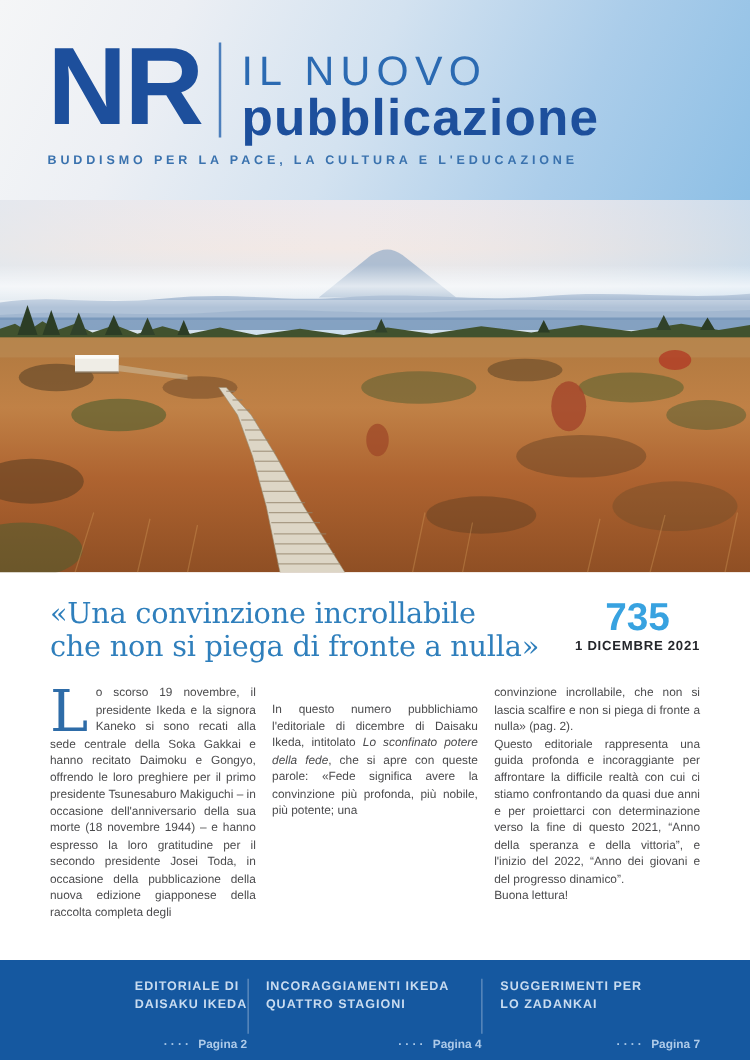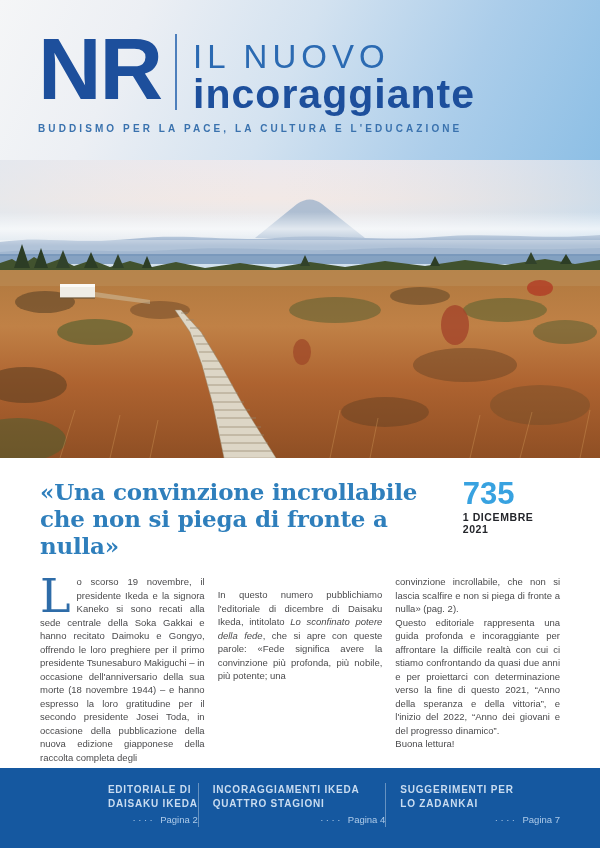--- a/index.html
+++ b/index.html
@@ -33,24 +33,24 @@
   }
 
   
   .photo { height:298px; flex:0 0 298px; position:relative; overflow:hidden; }
   .photo svg { display:block; width:600px; height:298px; }
 
   
   .content { flex:1 1 auto; padding:20px 40px 0 40px; background:#ffffff; }
   .headline-row { display:flex; justify-content:space-between; align-items:flex-start; }
   .headline {
-    font-family:"DejaVu Serif", serif; font-weight:700;
+    font-family:"DejaVu Serif", serif; font-weight:400;
     font-size:23px; line-height:27px; color:#2f7fbc; letter-spacing:-0.2px;
   }
-  .issue-block { text-align:left; padding-top:1px; }
+  .issue-block { text-align:center; padding-top:1px; }
   .issue-number { font-size:31px; line-height:30px; font-weight:800; color:#38a2e0; }
   .issue-date { font-size:10.5px; font-weight:700; letter-spacing:0.6px; color:#24262b; margin-top:2px; }
 
   
   .columns { display:grid; grid-template-columns:1fr 1fr 1fr; column-gap:13px; margin-top:16px; }
   .col {
     font-size:9.5px; line-height:13.5px; color:#4b4b4d;
     text-align:justify; text-justify:inter-word; hyphens:manual;
   }
   .col p + p { margin-top:0; }
@@ -69,36 +69,36 @@
   }
   .toc-item { display:flex; flex-direction:column; }
   .toc-item-1 { width:157px;align-items:flex-end; }
   .toc-item-2 { width:188px; padding-left:14px; }
   .toc-item-3 { width:175px; padding-left:14px; }
   .toc-sep { width:1px; height:44px; background:rgba(255,255,255,0.35); }
   .toc-title {
     font-size:10px; line-height:13.5px; font-weight:700; letter-spacing:0.8px; color:#c9dcf0;
   }
   .toc-page {
-    margin-top:4px; text-align:right; font-size:9.5px; font-weight:400; color:#aecbe9;
+    margin-top:20px; text-align:right; font-size:9.5px; font-weight:700; color:#aecbe9;
   }
   .toc-dots { letter-spacing:2.5px; margin-right:5px; color:#aecbe9; }
 </style>
 </head>
 <body>
 
 <div class="page">
 
   <div class="masthead">
     <div class="logo-row">
       <div class="logo-nr">NR</div>
       <div class="logo-divider"></div>
       <div class="wordmark">
         <div class="wordmark-top">IL NUOVO</div>
-        <div class="wordmark-bottom">incoraggiante</div>
+        <div class="wordmark-bottom">pubblicazione</div>
       </div>
     </div>
     <div class="tagline">BUDDISMO PER LA PACE, LA CULTURA E L'EDUCAZIONE</div>
   </div>
 
   <div class="photo">
     <svg viewBox="0 0 600 298" preserveAspectRatio="none">
       <defs>
         <linearGradient id="sky" x1="0" y1="0" x2="0" y2="1">
           <stop offset="0" stop-color="#ece9ee"></stop>

